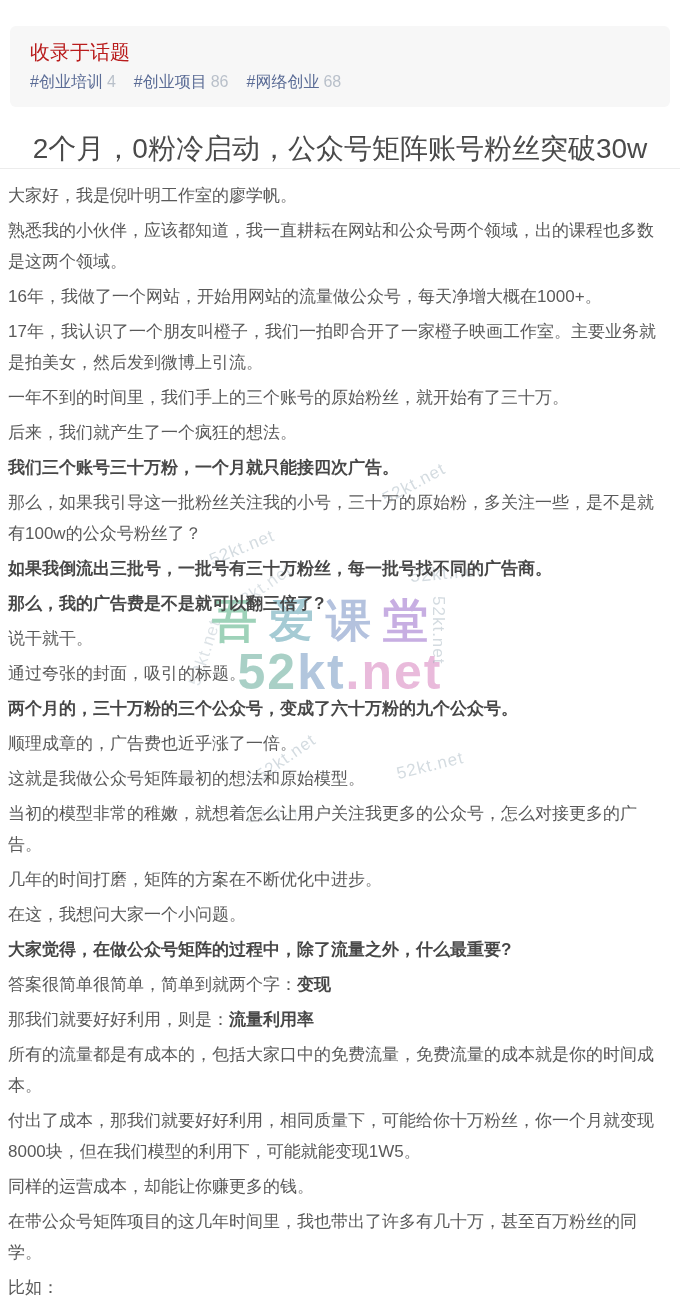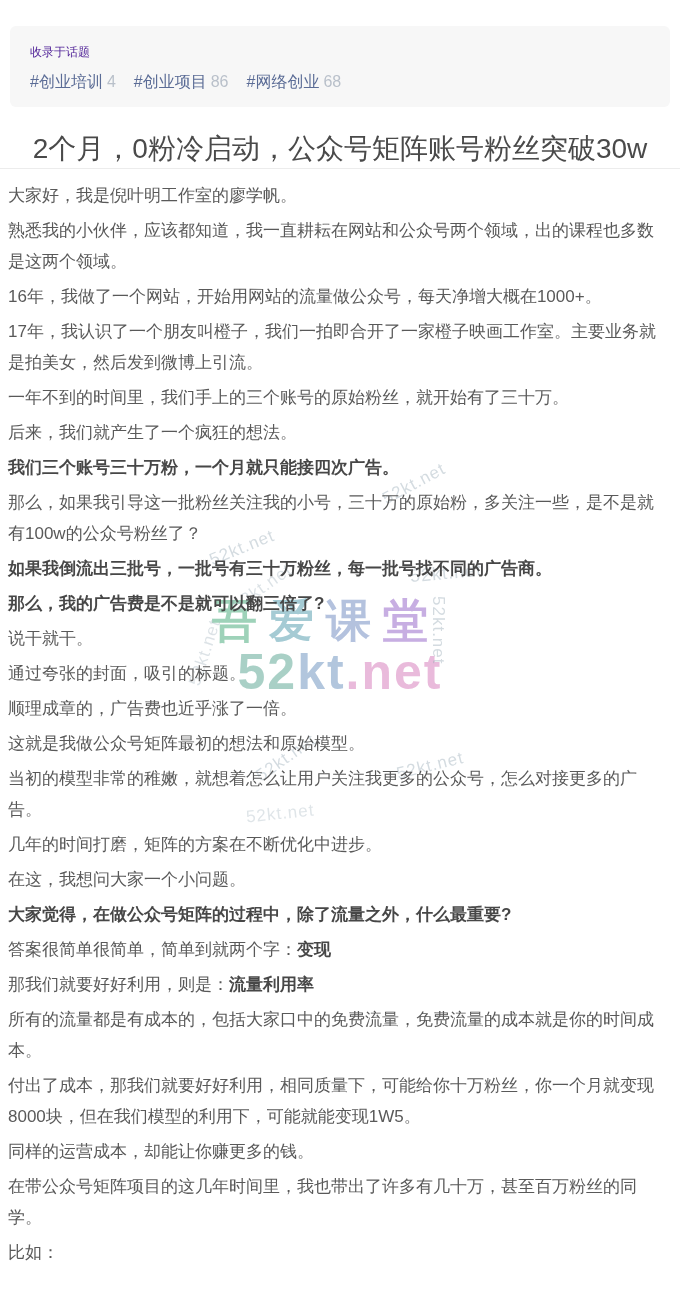--- a/index.html
+++ b/index.html
@@ -10,21 +10,21 @@
   }
   
   .topic-box{
     margin:26px 10px 0 10px;
     background:#f7f7f7;
     border-radius:6px;
     padding:16px 20px 14px 20px;
     box-sizing:border-box;
   }
   .topic-label{
-    font-size:12px;color:#4c1d95;line-height:20px;
+    font-size:20px;color:#b91c1c;line-height:20px;
   }
   .topic-tags{margin-top:9px;font-size:16px;line-height:22px;}
   .tag{
     display:inline-block;margin-right:18px;text-decoration:none;cursor:pointer;
   }
   .tag-name{color:#5b6c96;}
   .tag-count{color:#b9c0ca;margin-left:4px;}
   
   h1.article-title{
     margin:30px 16px 0 16px;
@@ -96,20 +96,21 @@
       <p><span class="">16年，我做了一个网站，开始用网站的流量做公众号，每天净增大概在1000+。</span></p>
       <p><span class="">17年，我认识了一个朋友叫橙子，我们一拍即合开了一家橙子映画工作室。主要业务就是拍美女，然后发到微博上引流。</span></p>
       <p><span class="">一年不到的时间里，我们手上的三个账号的原始粉丝，就开始有了三十万。</span></p>
       <p><span class="">后来，我们就产生了一个疯狂的想法。</span></p>
       <p><span class="b">我们三个账号三十万粉，一个月就只能接四次广告。</span></p>
       <p><span class="">那么，如果我引导这一批粉丝关注我的小号，三十万的原始粉，多关注一些，是不是就有100w的公众号粉丝了？</span></p>
       <p><span class="b">如果我倒流出三批号，一批号有三十万粉丝，每一批号找不同的广告商。</span></p>
       <p><span class="b">那么，我的广告费是不是就可以翻三倍了?</span></p>
       <p><span class="">说干就干。</span></p>
       <p><span class="">通过夸张的封面，吸引的标题。</span></p>
+      <p><span class="b">两个月的，三十万粉的三个公众号，变成了六十万粉的九个公众号。</span></p>
       <p><span class="">顺理成章的，广告费也近乎涨了一倍。</span></p>
       <p><span class="">这就是我做公众号矩阵最初的想法和原始模型。</span></p>
       <p><span class="">当初的模型非常的稚嫩，就想着怎么让用户关注我更多的公众号，怎么对接更多的广告。</span></p>
       <p><span class="">几年的时间打磨，矩阵的方案在不断优化中进步。</span></p>
       <p><span class="">在这，我想问大家一个小问题。</span></p>
       <p><span class="b">大家觉得，在做公众号矩阵的过程中，除了流量之外，什么最重要?</span></p>
       <p><span class="">答案很简单很简单，简单到就两个字：</span><span class="b">变现</span></p>
       <p><span class="">那我们就要好好利用，则是：</span><span class="b">流量利用率</span></p>
       <p><span class="">所有的流量都是有成本的，包括大家口中的免费流量，免费流量的成本就是你的时间成本。</span></p>
       <p><span class="">付出了成本，那我们就要好好利用，相同质量下，可能给你十万粉丝，你一个月就变现8000块，但在我们模型的利用下，可能就能变现1W5。</span></p>

